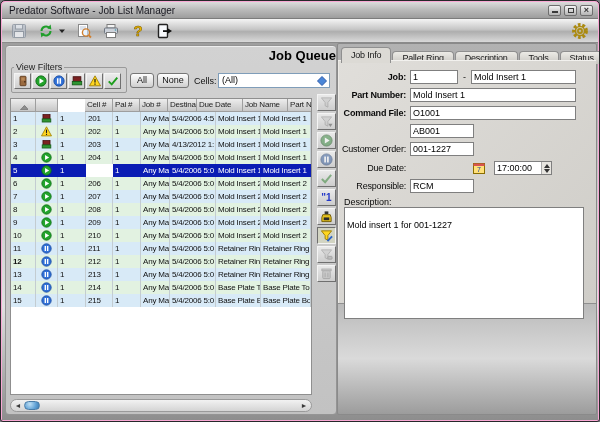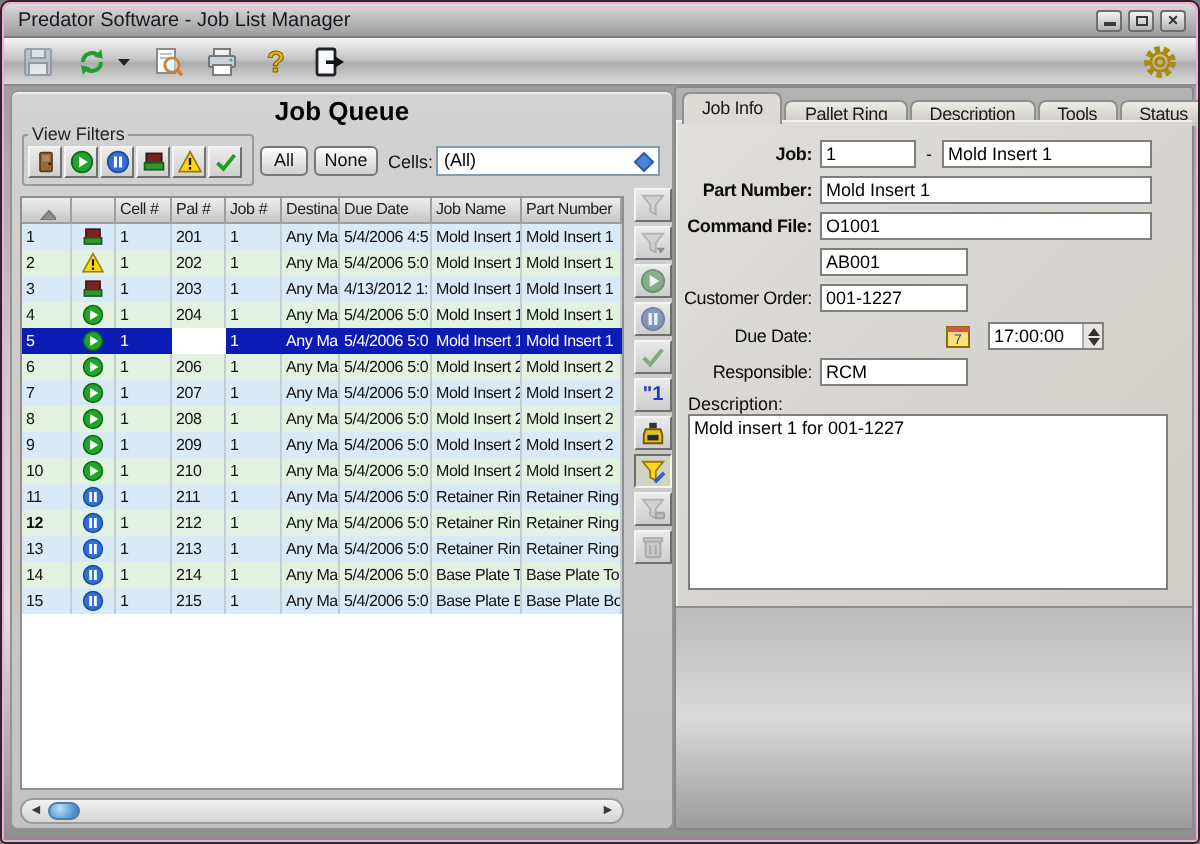--- a/index.html
+++ b/index.html
@@ -29,21 +29,21 @@
   .tb-btn.disabled{opacity:.8;filter:grayscale(.25);}
   .gear{position:absolute;right:8px;top:2px;width:20px;height:20px;}
   .gear svg{width:20px;height:20px;}
   
   .main{position:absolute;left:1px;top:42px;right:1px;bottom:1px;
     background:linear-gradient(180deg,#9e9e9e,#c9c9c9 35%,#e0e0e0 70%,#8d8d8d);}
   
   .left-panel{position:absolute;left:3px;top:2px;width:332px;bottom:5px;
     background:linear-gradient(180deg,#d2d2d2,#c2c2c2);border:1px solid #949494;border-radius:4px;
     box-shadow:inset 0 1px 0 rgba(255,255,255,.6);}
-  .panel-title{position:absolute;left:0;top:2px;width:100%;text-align:center;
+  .panel-title{position:absolute;left:0;top:2px;width:100%;text-align:right;
     font-size:13px;font-weight:bold;color:#000;}
   fieldset.vf{position:absolute;left:5px;top:16px;width:116px;height:31px;margin:0;padding:1px 2px;
     border:1px solid #9a9a9a;border-radius:2px;}
   fieldset.vf legend{font-size:9px;color:#222;padding:0 2px;}
   .fbtns{display:flex;gap:1px;}
   .fbtn{width:17px;height:16px;border:1px solid;border-color:#f4f4f4 #6f6f6f #6f6f6f #f4f4f4;
     background:linear-gradient(#ececec,#cfcfcf);display:inline-flex;align-items:center;justify-content:center;padding:0;}
   .fbtn svg{width:12px;height:12px;}
   .sbtn{position:absolute;top:27px;height:15px;font-size:9px;line-height:13px;text-align:center;
     border:1px solid #767676;border-radius:3px;background:linear-gradient(#fefefe,#cfcfcf);color:#111;padding:0;}
@@ -94,35 +94,35 @@
     border-radius:4px 4px 0 0;margin-right:1px;top:3px;color:#1a1a1a;letter-spacing:-0.2px;}
   .tab.active{height:16px;line-height:15px;top:0;background:#dcdad5;z-index:3;}
   .tab-page{position:absolute;top:16px;left:0;right:0;height:244px;z-index:2;
     background:linear-gradient(135deg,#e0deda,#cfcdc8);border-top:1px solid #f2f1ee;
     border-bottom:1px solid #8f8f8f;box-shadow:inset 1px 0 0 #eceae6;}
   .frow{position:absolute;left:0;right:3px;height:14px;}
   .flabel{position:absolute;left:0;width:68px;text-align:right;font-size:9px;line-height:14px;color:#0a0a0a;letter-spacing:-0.2px;}
   .flabel.b{font-weight:bold;}
   .fld{position:absolute;height:14px;border:1px solid #7f7f7f;background:#fff;font-family:"Liberation Sans",sans-serif;
     font-size:9px;padding:0 2px;color:#000;}
-  .fi-main{left:72px;width:166px;} .fi-sm{left:72px;width:74px;}
+  .fi-main{left:72px;width:166px;} .fi-sm{left:72px;width:64px;}
   .fi-job1{left:72px;width:48px;} .fsep{position:absolute;left:125px;font-size:9px;line-height:14px;color:#111;}
   .fi-job2{left:133px;width:105px;}
   .fi-date{left:72px;width:76px;padding-right:15px;}
   .calbtn{position:absolute;left:134px;top:1px;width:13px;height:12px;border:none;background:transparent;padding:0;}
   .calbtn svg{width:12px;height:12px;}
   .timewrap{position:absolute;left:156px;width:58px;height:14px;}
   .fi-time{left:0;width:58px;padding-right:12px;}
   .spin{position:absolute;right:1px;top:1px;width:10px;height:12px;display:flex;flex-direction:column;
     align-items:center;justify-content:center;gap:1px;background:#e7e5e0;border-left:1px solid #aaa;}
   .spin .up{width:0;height:0;border-left:3px solid transparent;border-right:3px solid transparent;border-bottom:4px solid #333;}
   .spin .dn{width:0;height:0;border-left:3px solid transparent;border-right:3px solid transparent;border-top:4px solid #333;}
   .desc-label{position:absolute;left:6px;top:136px;font-size:9px;color:#0a0a0a;}
-  .desc-ta{position:absolute;left:6px;top:146px;width:240px;height:88px;border:1px solid #7f7f7f;background:#fff;
-    font-family:"Liberation Sans",sans-serif;font-size:9px;padding:1px 2px;resize:none;color:#000;}
+  .desc-ta{position:absolute;left:6px;top:146px;width:240px;height:112px;border:1px solid #7f7f7f;background:#fff;
+    font-family:"Liberation Sans",sans-serif;font-size:9px;padding:12px 2px;resize:none;color:#000;}
 </style>
 </head>
 <body>
 
 <div class="window">
   <div class="titlebar">
     <span class="title-text">Predator Software - Job List Manager</span>
     <div class="win-controls">
       <div class="winbtn">
           <span class="g-min"></span>
@@ -252,21 +252,21 @@
       </div>
 
       <div class="jtable">
         <div class="thead">
             <div class="th" style="width: 25px;">
               <span class="sort"><svg viewBox="0 0 10 6">
                   <polygon points="5,0.5 9.5,5.5 0.5,5.5" fill="#8f8f8f" stroke="#777"></polygon>
                 </svg></span>
             </div>
             <div class="th" style="width: 22px;"></div>
-            <div class="th" style="width: 28px;">Cell #</div>
+            <div class="th" style="width: 28px; margin-left: 27px;">Cell #</div>
             <div class="th" style="width: 27px;">Pal #</div>
             <div class="th" style="width: 28px;">Job #</div>
             <div class="th" style="width: 29px;">Destina</div>
             <div class="th" style="width: 46px;">Due Date</div>
             <div class="th" style="width: 45px;">Job Name</div>
             <div class="th" style="width: 50px;">Part Number</div>
           </div>
         <div class="tbody">
             <div class="tr odd">
               <div class="td" style="width: 25px;">1</div>

